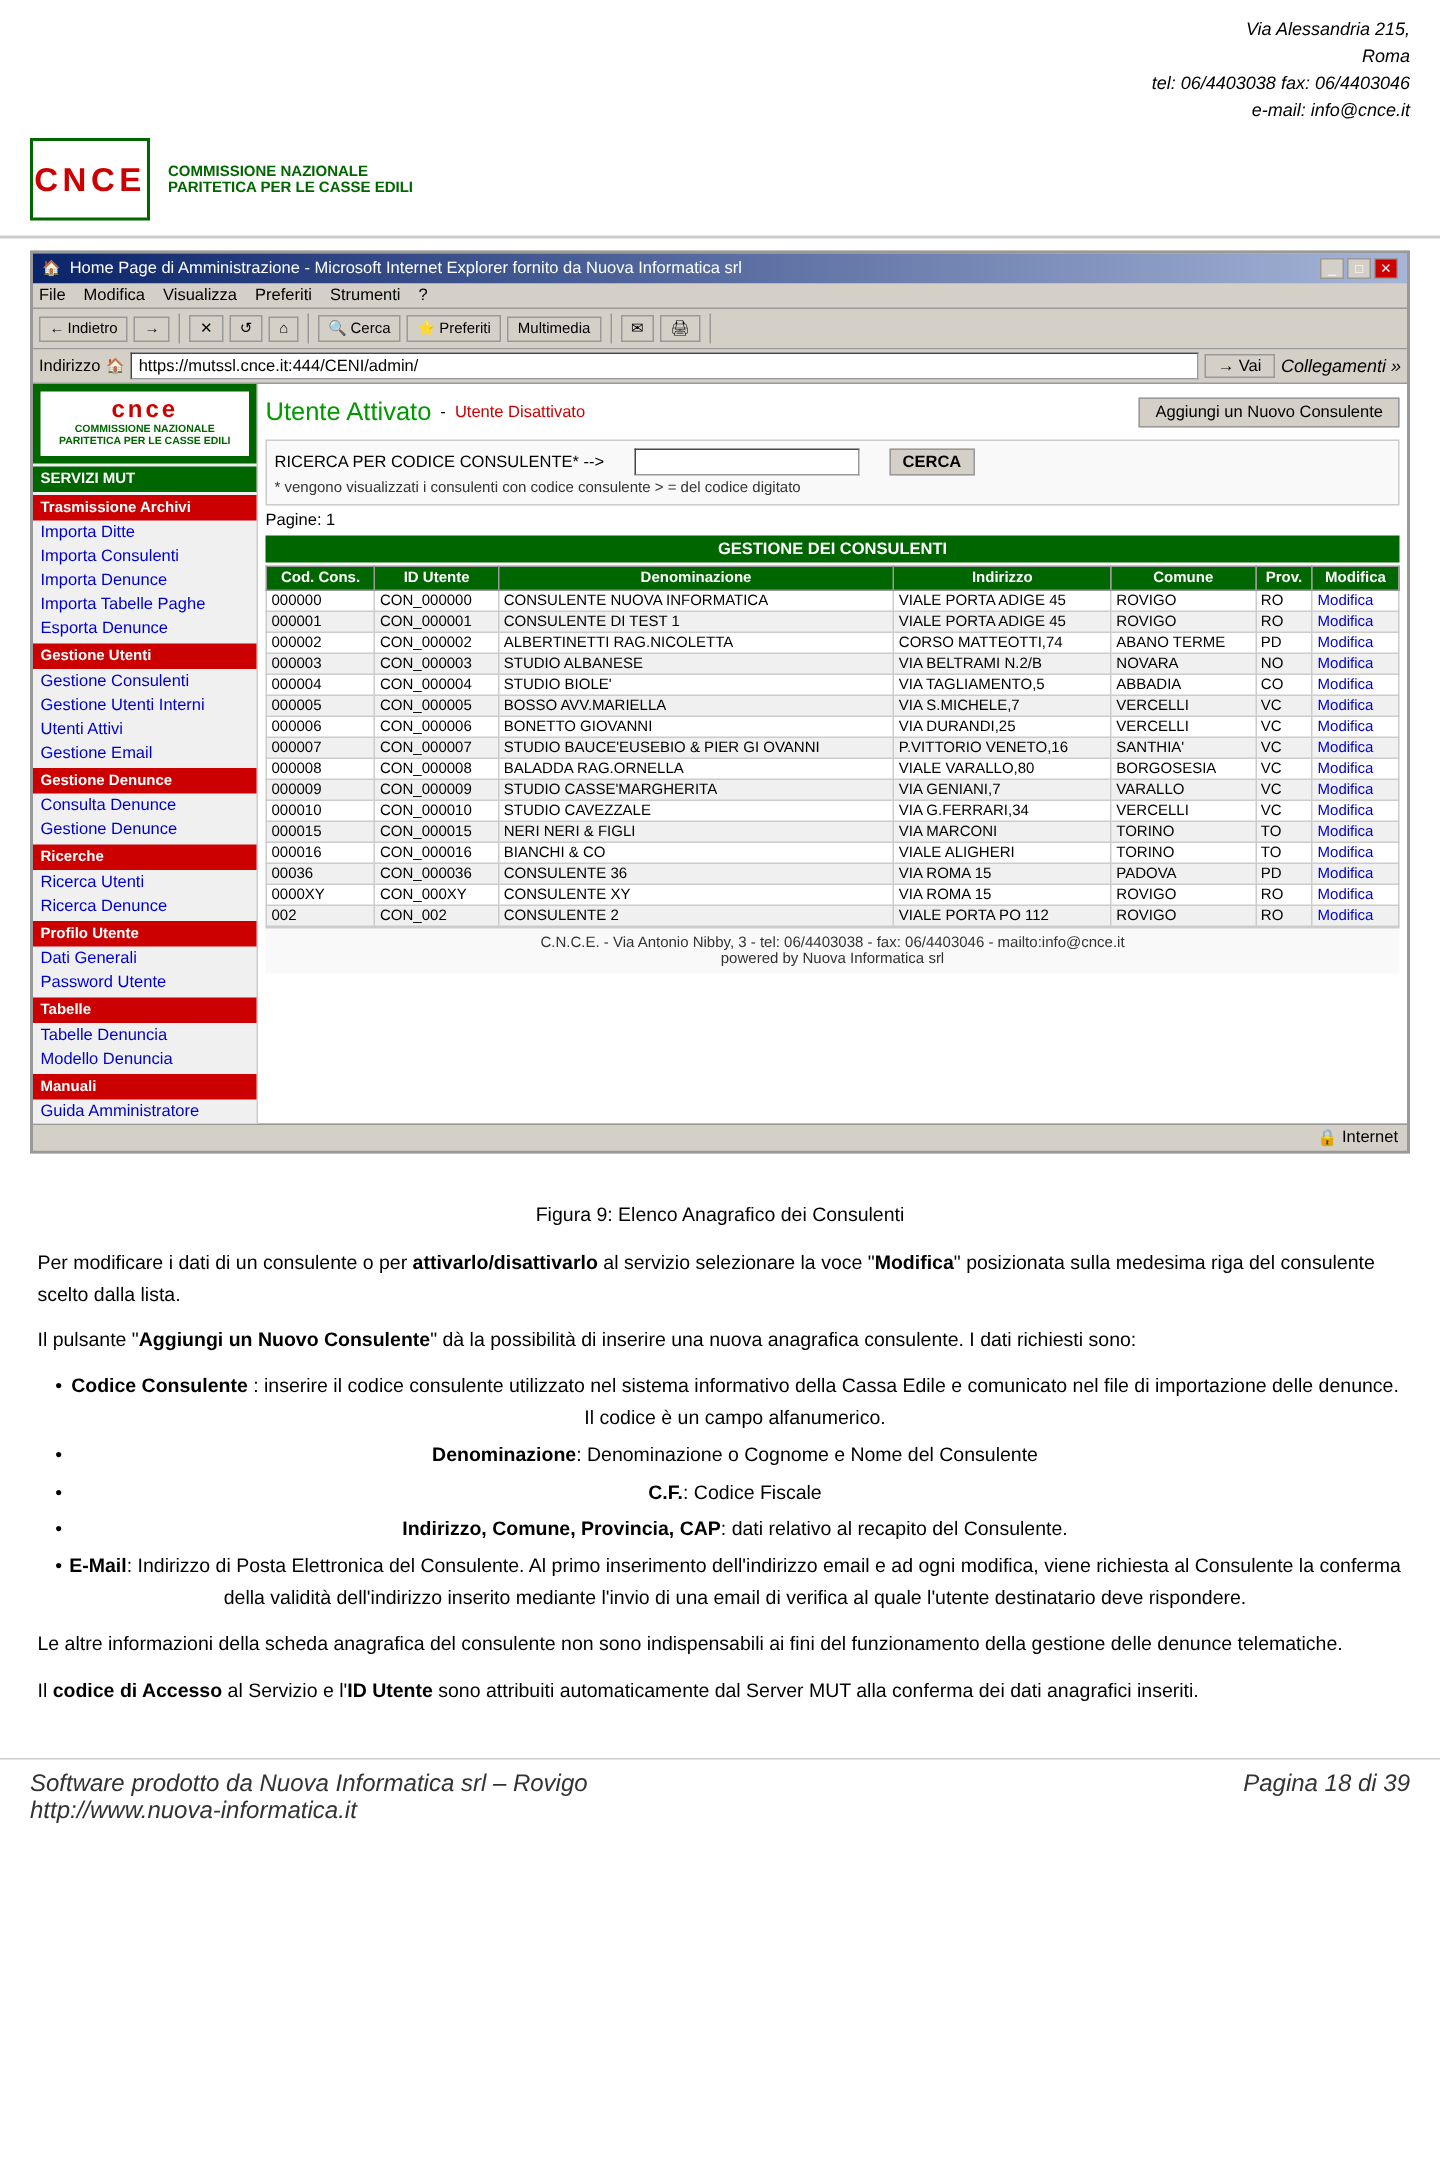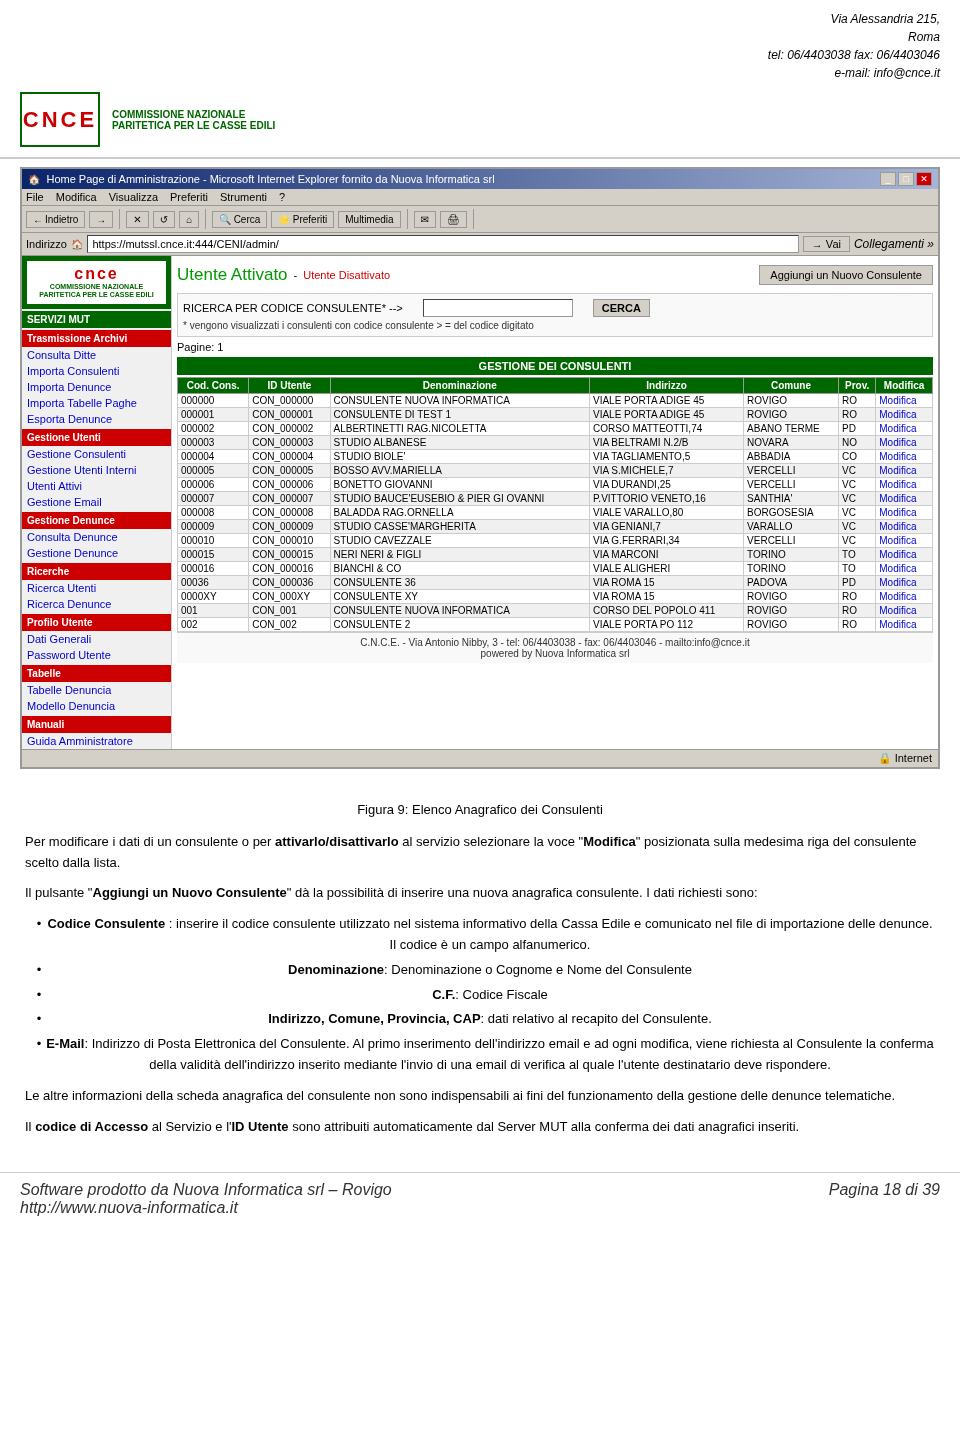--- a/index.html
+++ b/index.html
@@ -172,21 +172,21 @@
         <div class="sidebar-logo-inner">
           <div class="sidebar-cnce">cnce</div>
           <div class="sidebar-subtitle">COMMISSIONE NAZIONALE</div>
           <div class="sidebar-subtitle">PARITETICA PER LE CASSE EDILI</div>
         </div>
       </div>
 
       <div class="sidebar-section-header">SERVIZI MUT</div>
 
       <div class="sidebar-section-bg">Trasmissione Archivi</div>
-      <div class="sidebar-item">Consulta Ditte</div>
+      <div class="sidebar-item">Importa Ditte</div>
       <div class="sidebar-item">Importa Consulenti</div>
       <div class="sidebar-item">Importa Denunce</div>
       <div class="sidebar-item">Importa Tabelle Paghe</div>
       <div class="sidebar-item">Esporta Denunce</div>
 
       <div class="sidebar-section-bg">Gestione Utenti</div>
       <div class="sidebar-item">Gestione Consulenti</div>
       <div class="sidebar-item">Gestione Utenti Interni</div>
       <div class="sidebar-item">Utenti Attivi</div>
       <div class="sidebar-item">Gestione Email</div>
@@ -376,29 +376,20 @@
             <tr>
               <td>0000XY</td>
               <td>CON_000XY</td>
               <td>CONSULENTE XY</td>
               <td>VIA ROMA 15</td>
               <td>ROVIGO</td>
               <td>RO</td>
               <td><a class="modifica-link" href="#">Modifica</a></td>
             </tr>
             <tr>
-              <td>001</td>
-              <td>CON_001</td>
-              <td>CONSULENTE NUOVA INFORMATICA</td>
-              <td>CORSO DEL POPOLO 411</td>
-              <td>ROVIGO</td>
-              <td>RO</td>
-              <td><a class="modifica-link" href="#">Modifica</a></td>
-            </tr>
-            <tr>
               <td>002</td>
               <td>CON_002</td>
               <td>CONSULENTE 2</td>
               <td>VIALE PORTA PO 112</td>
               <td>ROVIGO</td>
               <td>RO</td>
               <td><a class="modifica-link" href="#">Modifica</a></td>
             </tr>
           </tbody>
       </table>

